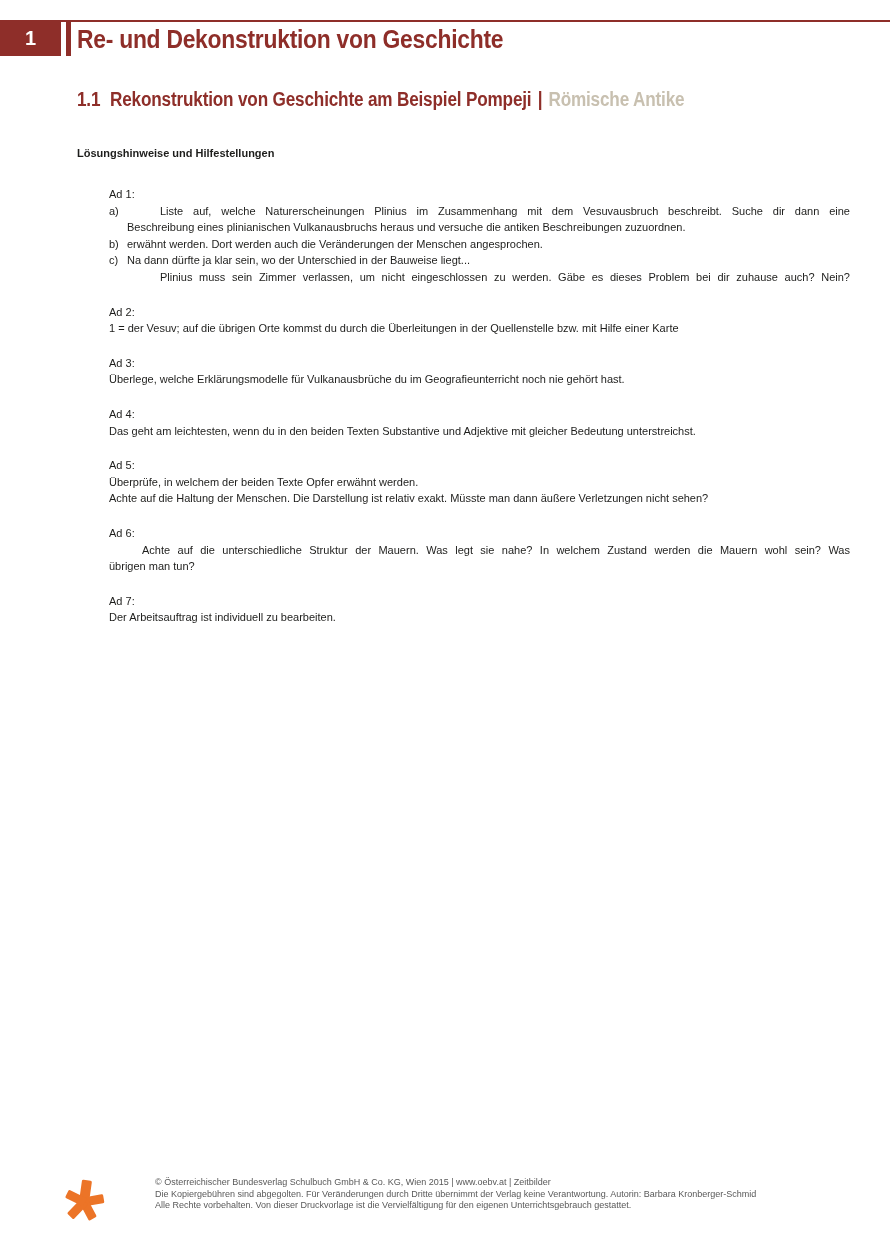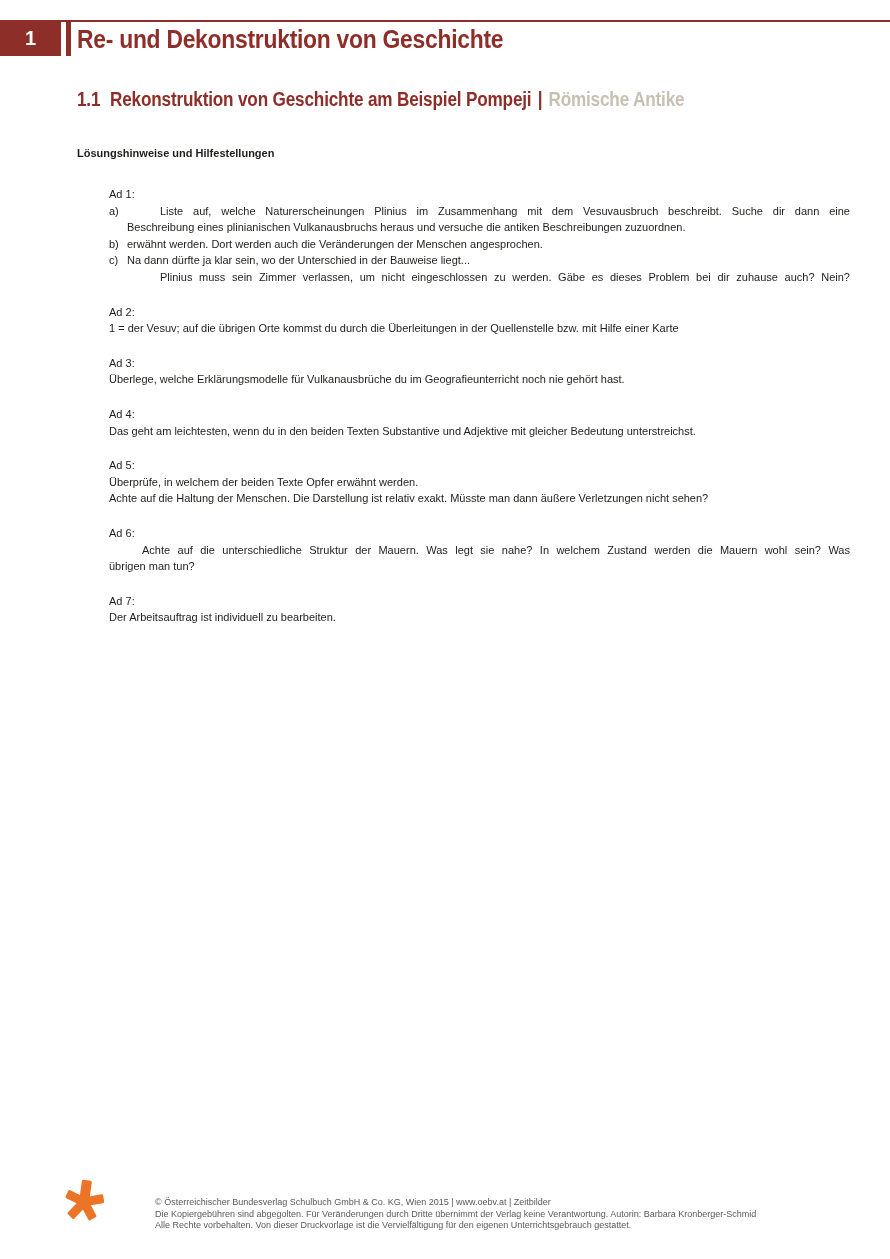--- a/index.html
+++ b/index.html
@@ -32,21 +32,21 @@
   .content{position:absolute;top:186px;left:77px;width:741px;font-size:11px;line-height:16.6px;color:var(--body-text);margin-left:32px;}
   .section + .section{margin-top:18px;}
   .line{min-height:16.6px;}
   .line.just{text-align:justify;text-align-last:justify;padding-left:33px;}
   .list-item{position:relative;padding-left:18px;}
   .list-item .marker{position:absolute;left:0;top:0;}
 
   
   .logo{position:absolute;left:63px;top:1179px;}
   .logo-arm{fill:var(--logo-orange);}
-  .footer-text{position:absolute;left:155px;top:1177px;font-size:9px;line-height:11.7px;color:var(--footer-text);margin-top:20px;}
+  .footer-text{position:absolute;left:155px;top:1177px;font-size:9px;line-height:11.7px;color:var(--footer-text);}
 </style>
 </head>
 <body>
 
 <div class="page">
 
   <div class="top-rule"></div>
   <div class="chapter-box">
     <span>1</span>
   </div>

